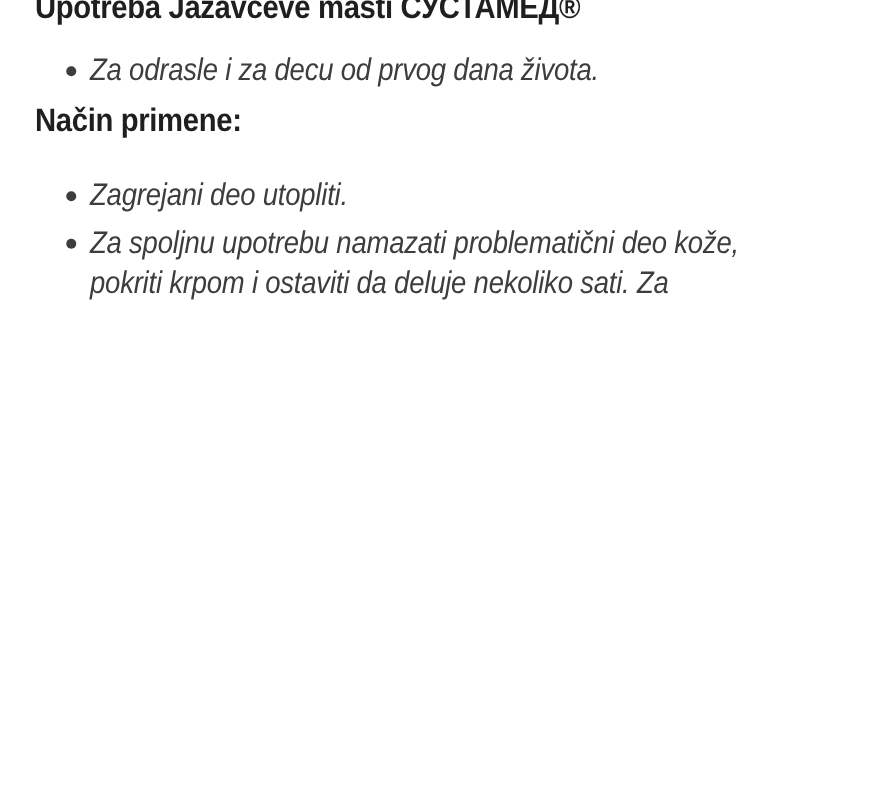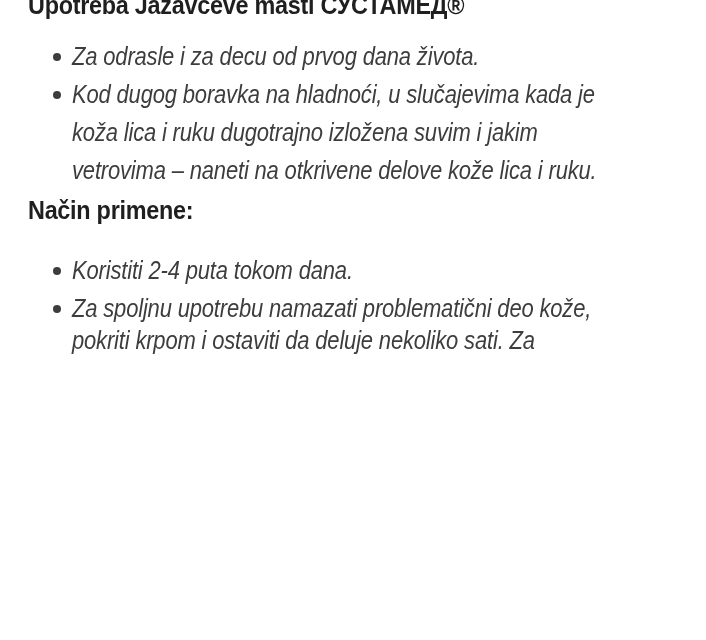--- a/index.html
+++ b/index.html
@@ -73,40 +73,34 @@
     <h3 class="heading first">Upotreba Jazavčeve masti СУСТАМЕД®</h3>
 
     <div class="bullet-list first">
 
       <div class="item">
         <span class="dot"></span>
         <div class="line">Za odrasle i za decu od prvog dana života.</div>
       </div>
 
 
-      <div class="item">
-        <span class="dot"></span>
-        <div class="line">Kod dugog boravka na hladnoći, u slučajevima kada je</div>
-        <div class="line">koža lica i ruku dugotrajno izložena suvim i jakim</div>
-        <div class="line">vetrovima – naneti na otkrivene delove kože lica i ruku.</div>
-      </div>
 
 
     </div>
 
     <h3 class="heading second">Način primene:</h3>
 
     <div class="bullet-list second">
 
 
-
       <div class="item">
         <span class="dot"></span>
-        <div class="line">Koristiti 2-4 puta tokom dana.</div>
+        <div class="line">Zagrejani deo utopliti.</div>
       </div>
+
 
       <div class="item">
         <span class="dot"></span>
         <div class="line">Za spoljnu upotrebu namazati problematični deo kože,</div>
         <div class="line partial">pokriti krpom i ostaviti da deluje nekoliko sati. Za</div>
       </div>
 
     </div>
 
   </div>

